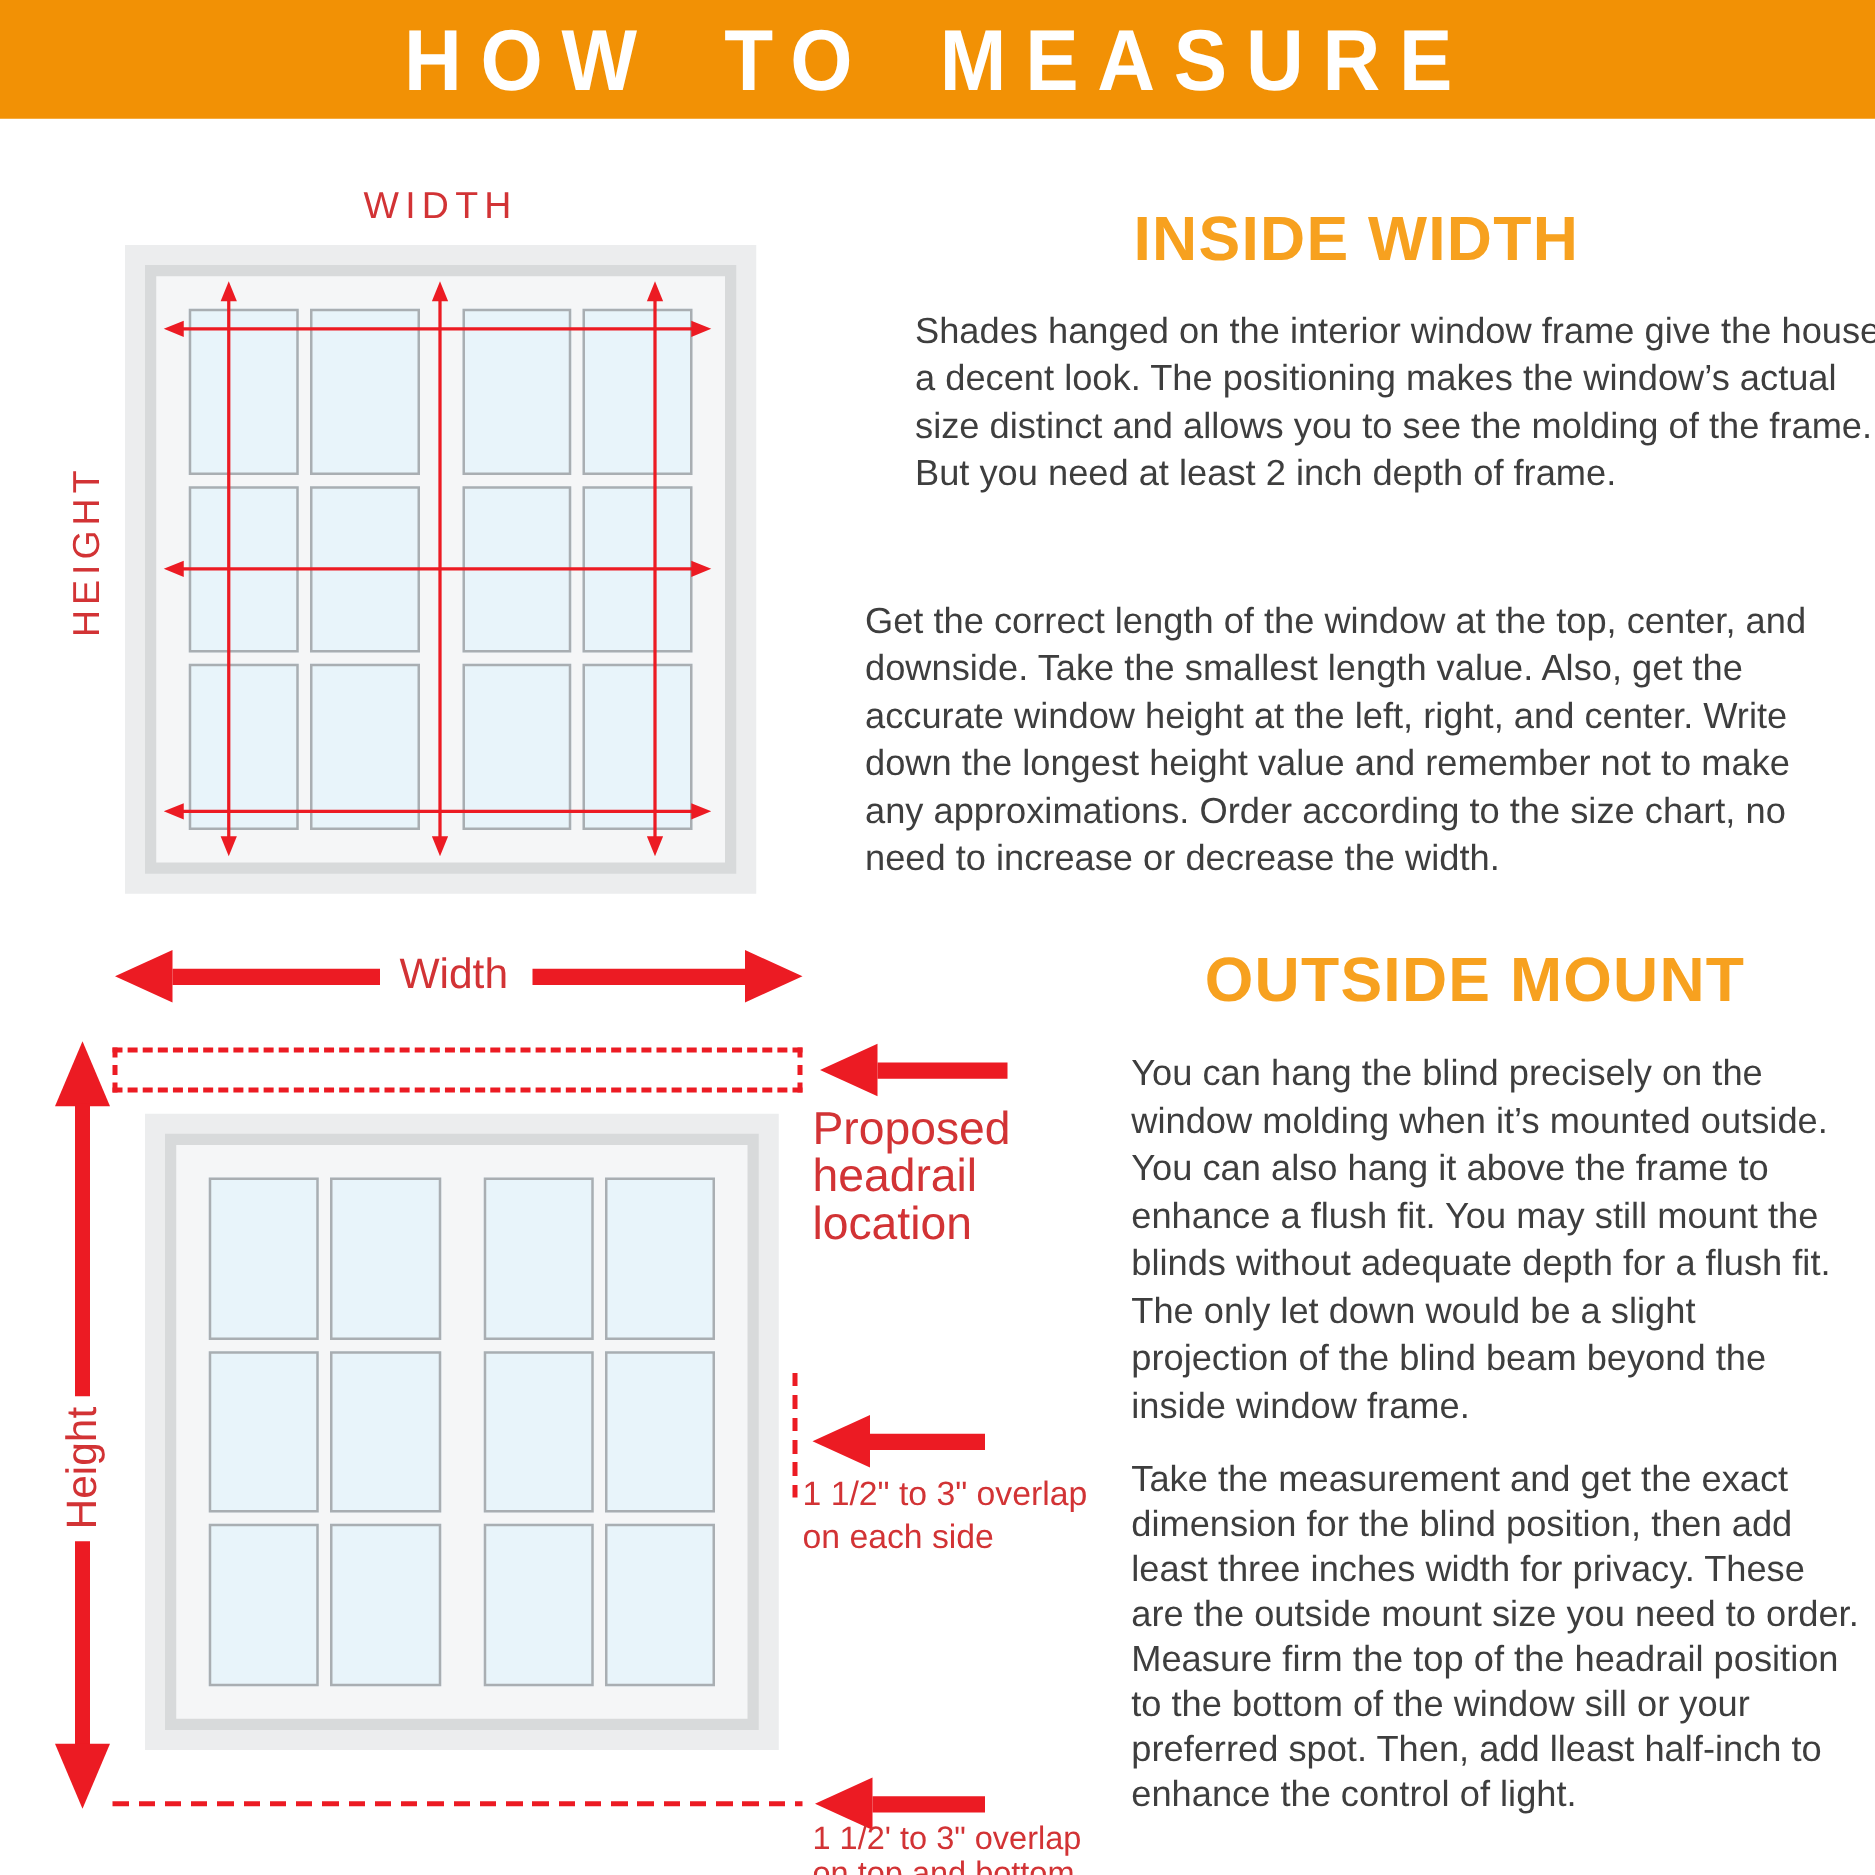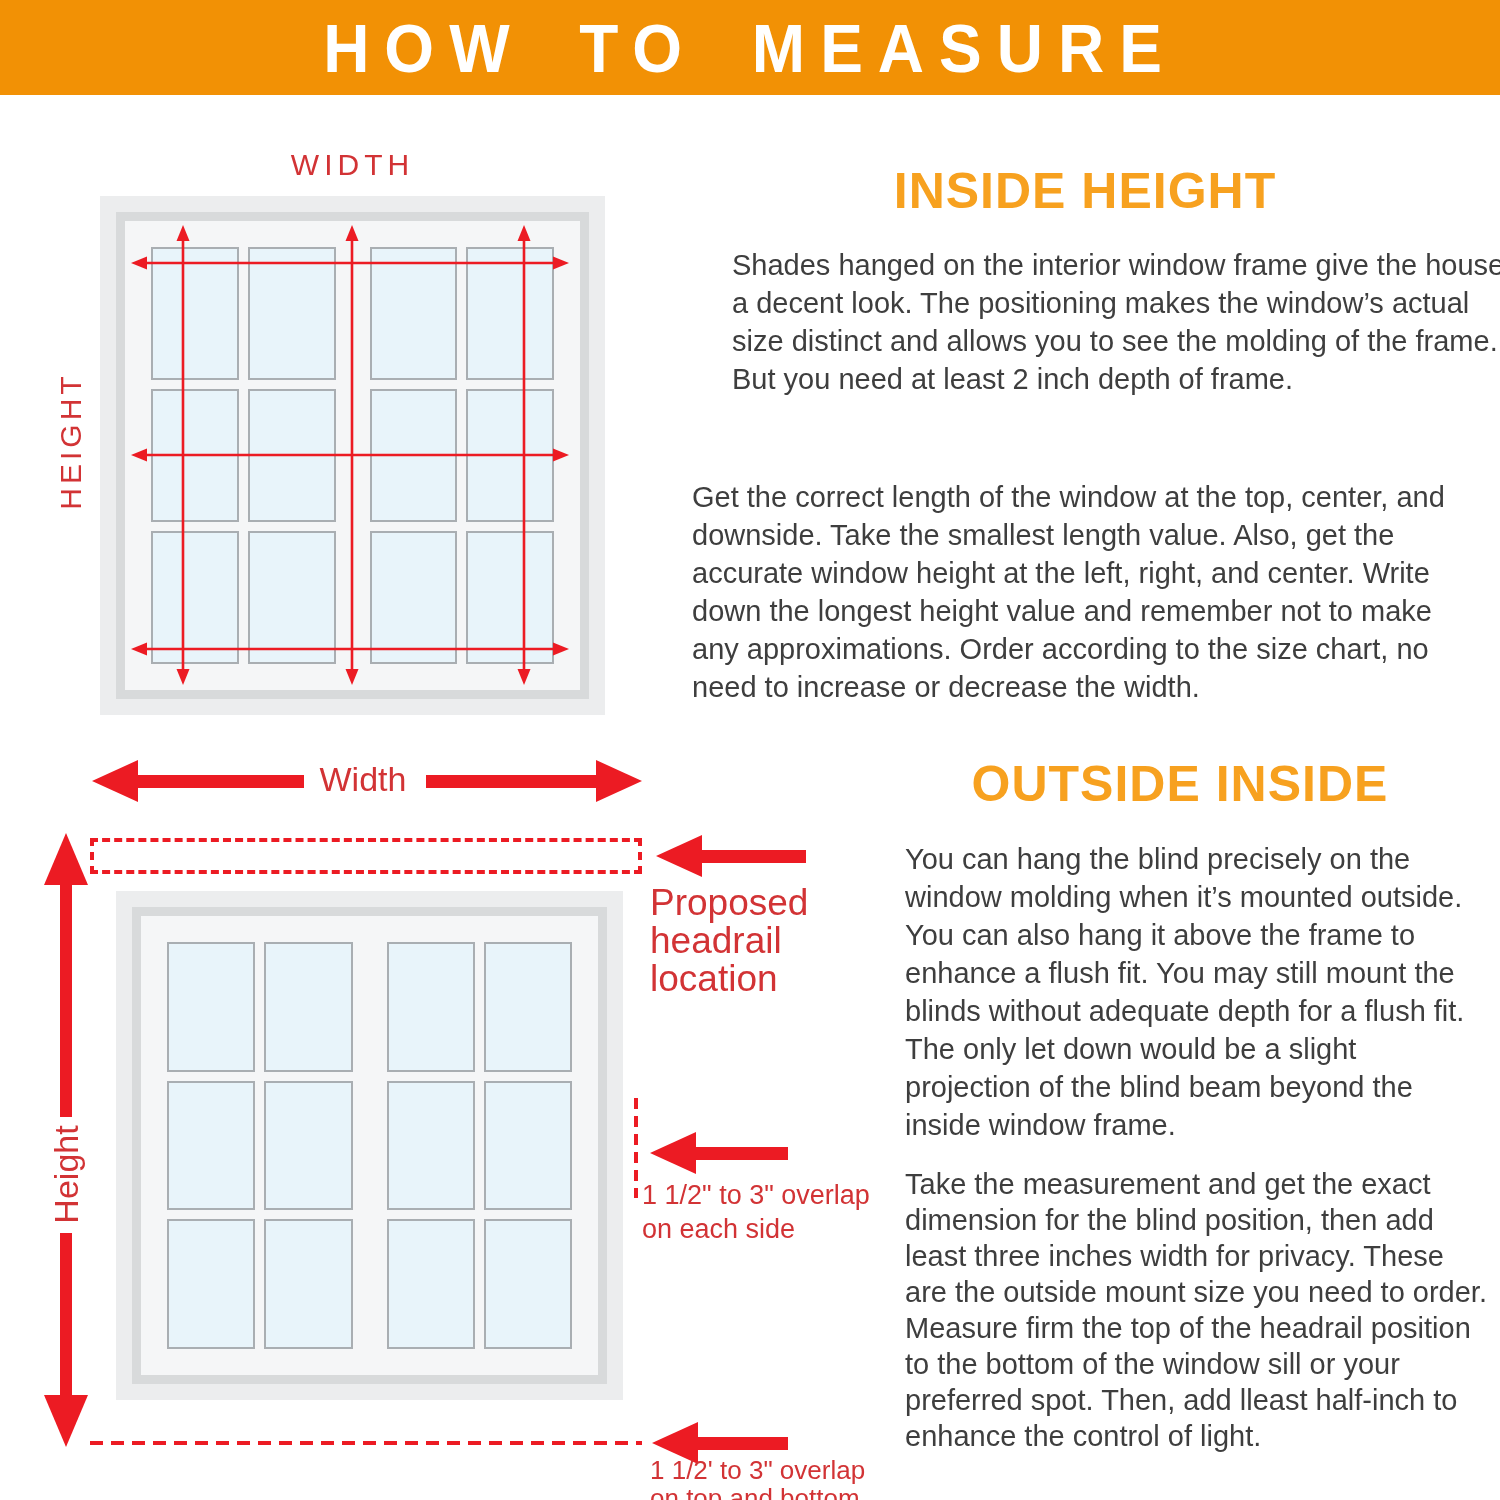--- a/index.html
+++ b/index.html
@@ -111,21 +111,21 @@
       <polygon points="83,35 76.5,51 89.5,51" fill="#EC1B23"></polygon>
       <polygon points="83,495 76.5,479 89.5,479" fill="#EC1B23"></polygon>
       <line y1="49" y2="481" x1="252" x2="252" stroke="#EC1B23" stroke-width="2.6"></line>
       <polygon points="252,35 245.5,51 258.5,51" fill="#EC1B23"></polygon>
       <polygon points="252,495 245.5,479 258.5,479" fill="#EC1B23"></polygon>
       <line y1="49" y2="481" x1="424" x2="424" stroke="#EC1B23" stroke-width="2.6"></line>
       <polygon points="424,35 417.5,51 430.5,51" fill="#EC1B23"></polygon>
       <polygon points="424,495 417.5,479 430.5,479" fill="#EC1B23"></polygon>
     </svg>
 
-  <div class="col-heading" style="left:690px;top:162px;width:790px;">INSIDE HEIGHT</div>
+  <div class="col-heading" style="left:690px;top:162px;width:790px;">INSIDE WIDTH</div>
   <div class="body-para" style="left:732px;top:246px;width:782px;">Shades hanged on the interior window frame give the house a decent look. The positioning makes the window’s actual size distinct and allows you to see the molding of the frame. But you need at least 2 inch depth of frame.</div>
   <div class="body-para" style="left:692px;top:478px;width:782px;">Get the correct length of the window at the top, center, and downside. Take the smallest length value. Also, get the accurate window height at the left, right, and center. Write down the longest height value and remember not to make any approximations. Order according to the size chart, no need to increase or decrease the width.</div>
 
   <div class="thick-arrow" style="left:92px;top:760px;width:212px;height:42px;">
     <div class="head-left"></div>
     <div class="shaft"></div>
   </div>
   <div class="red-label" style="left:302px;top:760px;width:122px;text-align:center;font-size:34px;">Width</div>
   <div class="thick-arrow" style="left:426px;top:760px;width:216px;height:42px;">
     <div class="shaft"></div>
@@ -180,17 +180,17 @@
 on each side</div>
 
   <div class="dash-h" style="left:90px;top:1441px;width:552px;"></div>
   <div class="thick-arrow" style="left:652px;top:1422px;width:136px;height:42px;">
     <div class="head-left"></div>
     <div class="shaft"></div>
   </div>
   <div class="red-label" style="left:650px;top:1456px;width:260px;font-size:26px;line-height:28px;">1 1/2' to 3" overlap
 on top and bottom</div>
 
-  <div class="col-heading" style="left:900px;top:755px;width:560px;">OUTSIDE INSIDE</div>
+  <div class="col-heading" style="left:900px;top:755px;width:560px;">OUTSIDE MOUNT</div>
   <div class="body-para" style="left:905px;top:840px;width:580px;">You can hang the blind precisely on the window molding when it’s mounted outside. You can also hang it above the frame to enhance a flush fit. You may still mount the blinds without adequate depth for a flush fit. The only let down would be a slight projection of the blind beam beyond the inside window frame.</div>
   <div class="body-para" style="left:905px;top:1166px;width:585px;line-height:36px;">Take the measurement and get the exact dimension for the blind position, then add least three inches width for privacy. These are the outside mount size you need to order. Measure firm the top of the headrail position to the bottom of the window sill or your preferred spot. Then, add lleast half-inch to enhance the control of light.</div>
 
 </div>
 
 </body></html>

